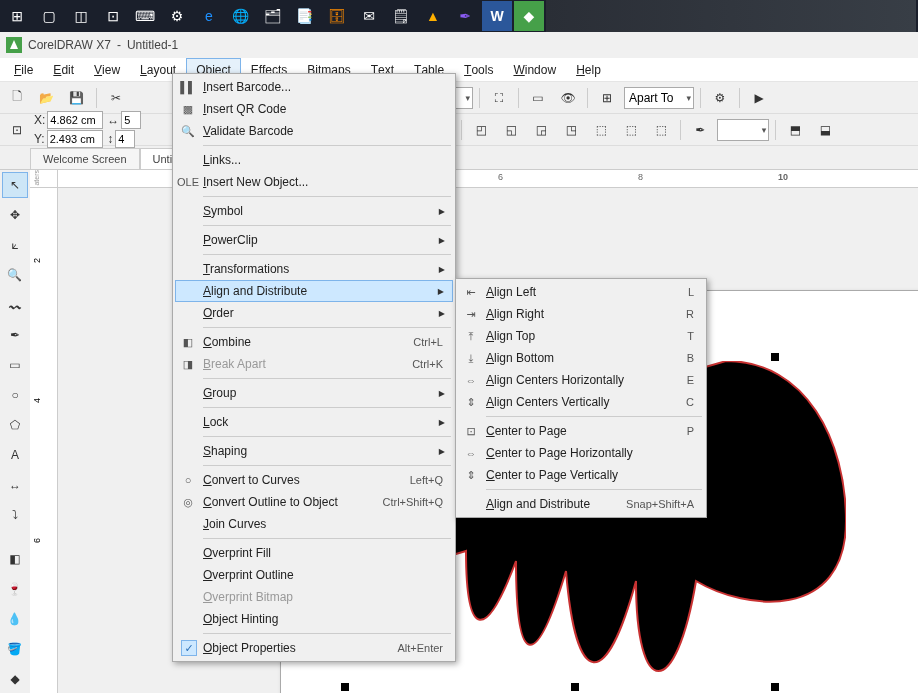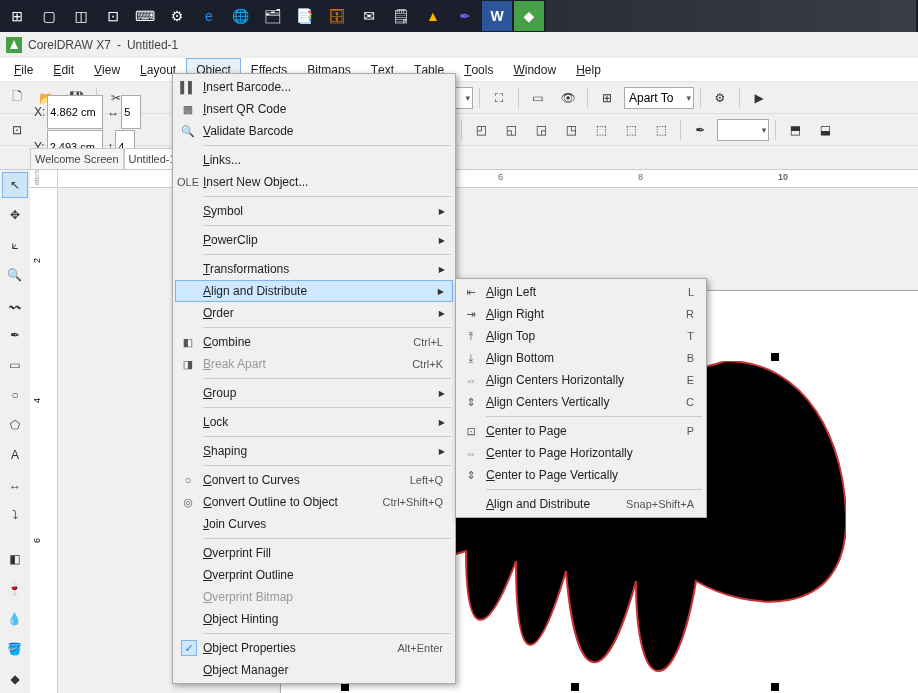--- a/index.html
+++ b/index.html
@@ -14,26 +14,26 @@
 
 .menubar { height: 24px; background: #fff; display: flex; align-items: stretch; padding: 0 4px; border-bottom: 1px solid #e5e5e5; }
 .menubar-item { padding: 0 10px; display: flex; align-items: center; color: #222; cursor: default; }
 .menubar-item.open { background: #e5f1fb; border: 1px solid #7eb4ea; padding: 0 9px; }
 .underline { text-decoration: underline; }
 
 .toolbar1, .toolbar2 { height: 32px; background: #f0f0f0; display: flex; align-items: center; padding: 0 4px; gap: 4px; border-bottom: 1px solid #ddd; }
 .tool-btn { width: 26px; height: 24px; display: flex; align-items: center; justify-content: center; color: #333; }
 .tool-sep { width: 1px; height: 20px; background: #ccc; margin: 0 2px; }
 .coord-field { display: flex; align-items: center; gap: 2px; font-size: 11px; color: #333; }
-.coord-field input { width: 56px; height: 18px; font-size: 11px; border: 1px solid #aaa; padding: 16px 2px; background: #fff; }
+.coord-field input { width: 56px; height: 18px; font-size: 11px; border: 1px solid #aaa; padding: 0 2px; background: #fff; }
 .dropdown { height: 22px; border: 1px solid #aaa; background: #fff; padding: 0 14px 0 4px; min-width: 48px; display: flex; align-items: center; font-size: 11px; position: relative; }
 .dropdown::after { content: "▾"; position: absolute; right: 2px; font-size: 9px; color: #555; }
 
 .tabs { height: 24px; background: #f0f0f0; display: flex; align-items: flex-end; padding: 0 30px; gap: 0; border-bottom: 1px solid #ccc; }
-.tab { padding: 4px 4px; background: #f5f5f5; border: 1px solid #ccc; border-bottom: none; color: #444; font-size: 11px; margin-top: 28px; }
+.tab { padding: 4px 12px; background: #f5f5f5; border: 1px solid #ccc; border-bottom: none; color: #444; font-size: 11px; margin-top: 28px; }
 .tab.active { background: #fff; }
 
 .workspace { position: relative; flex: 1; display: flex; background: #f0f0f0; }
 .left-toolbox { width: 30px; background: #f0f0f0; display: flex; flex-direction: column; align-items: center; padding-top: 2px; gap: 4px; }
 .left-toolbox .tool-btn { width: 26px; height: 26px; }
 .left-toolbox .tool-btn.sel { border: 1px solid #7eb4ea; background: #cde6f7; }
 
 .canvas-area { flex: 1; position: relative; background: #f0f0f0; }
 .ruler-h { position: absolute; top: 0; left: 28px; right: 0; height: 18px; background: #fff; border-bottom: 1px solid #ccc; font-size: 9px; color: #666; display: flex; align-items: center; }
 .ruler-h .rlabel { position: absolute; top: 2px; font-size: 9px; }
@@ -332,23 +332,20 @@
     </div>
     <div class="menu-item">
       <span><span class="underline">O</span>bject Hinting</span>
     </div>
     <div class="menu-sep"></div>
     <div class="menu-item">
       <span class="check">✓</span>
       <span><span class="underline">O</span>bject Properties</span>
       <span class="shortcut">Alt+Enter</span>
     </div>
-    <div class="menu-item">
-      <span><span class="underline">O</span>bject Manager</span>
-    </div>
   </div>
 
 <div id="align-submenu" class="menu-popup">
     <div class="menu-item">
       <span class="micon">⇤</span>
       <span><span class="underline">A</span>lign Left</span>
       <span class="shortcut">L</span>
     </div>
     <div class="menu-item">
       <span class="micon">⇥</span>

